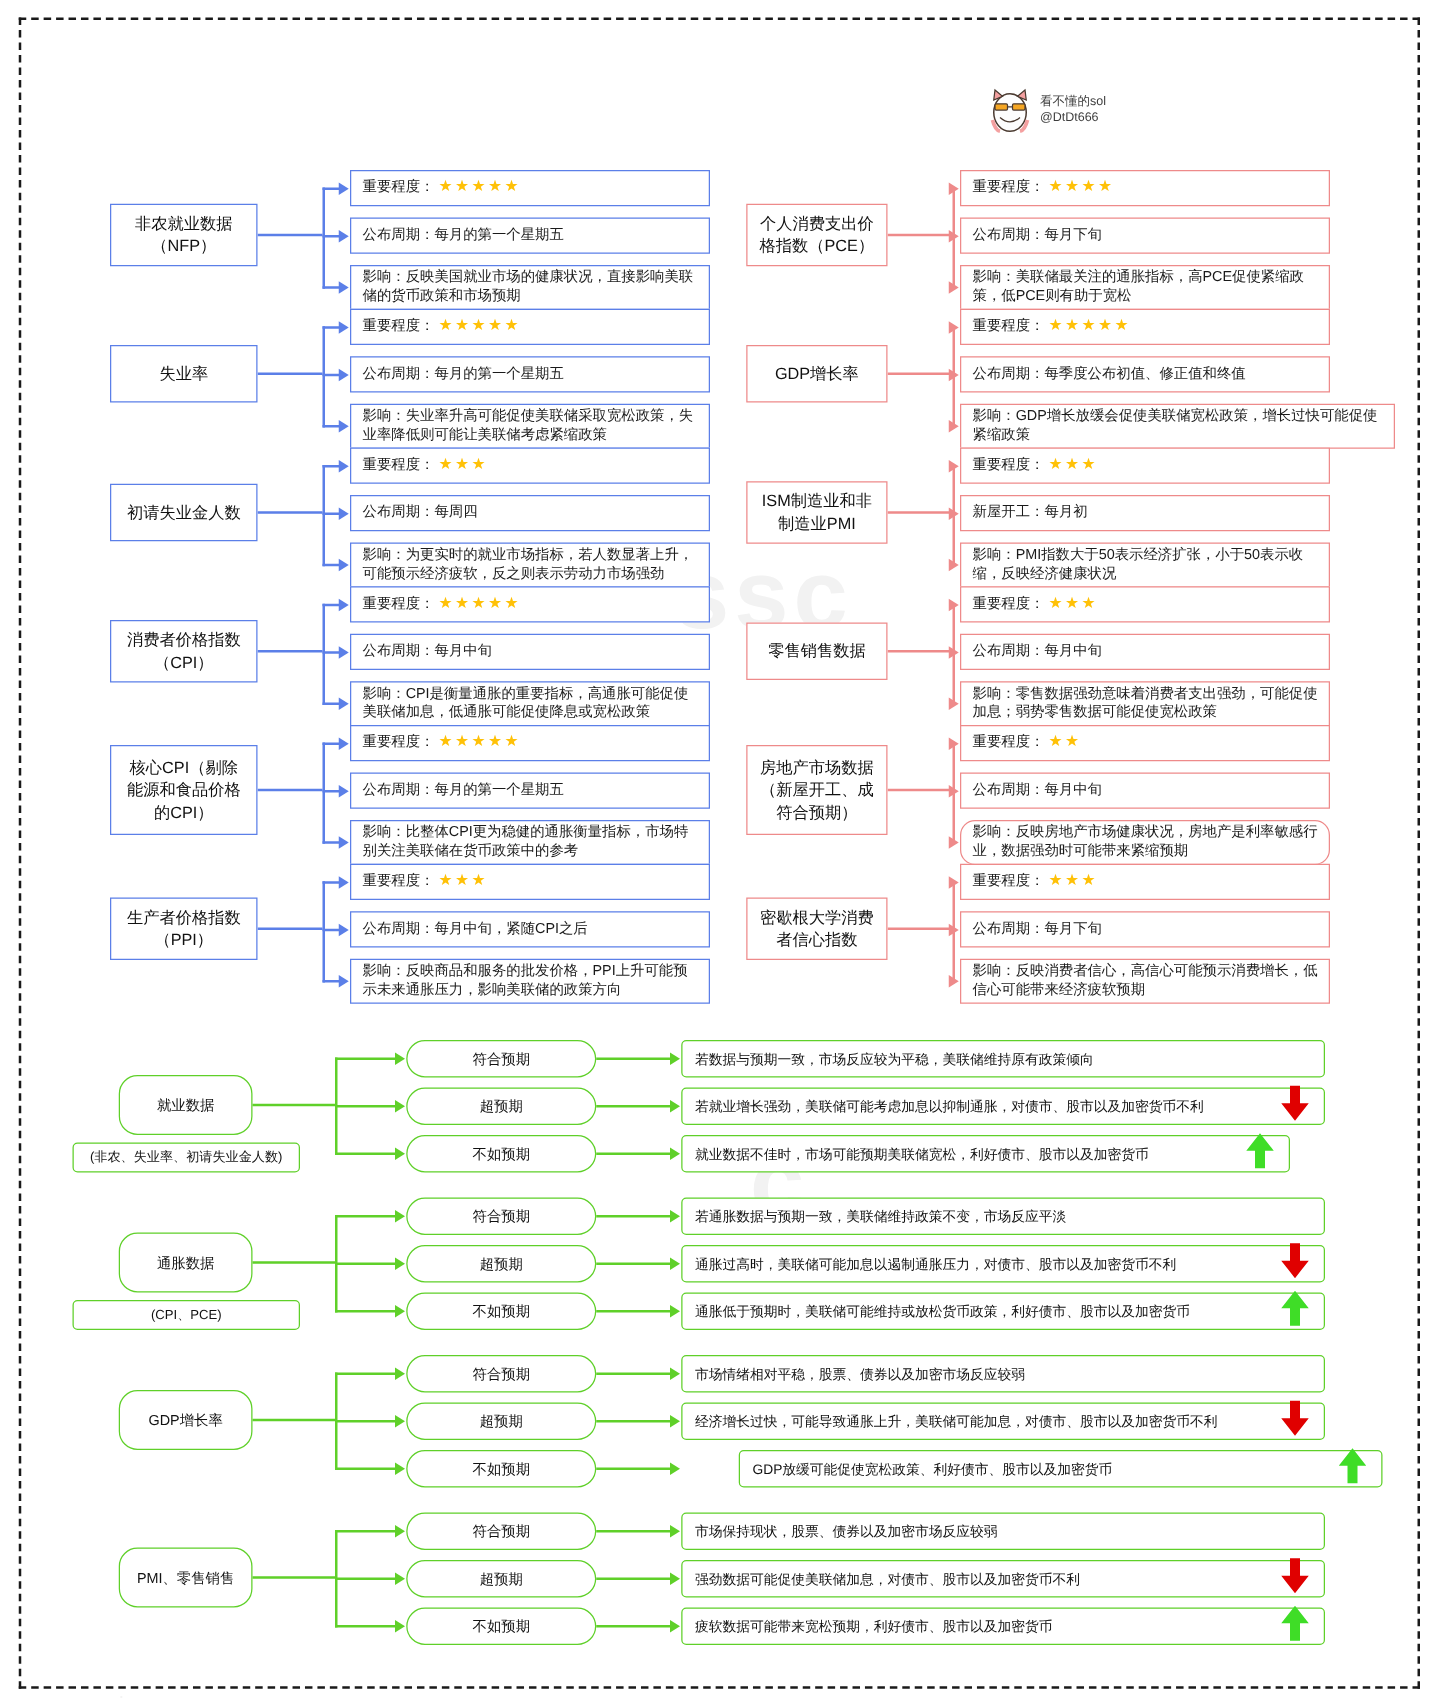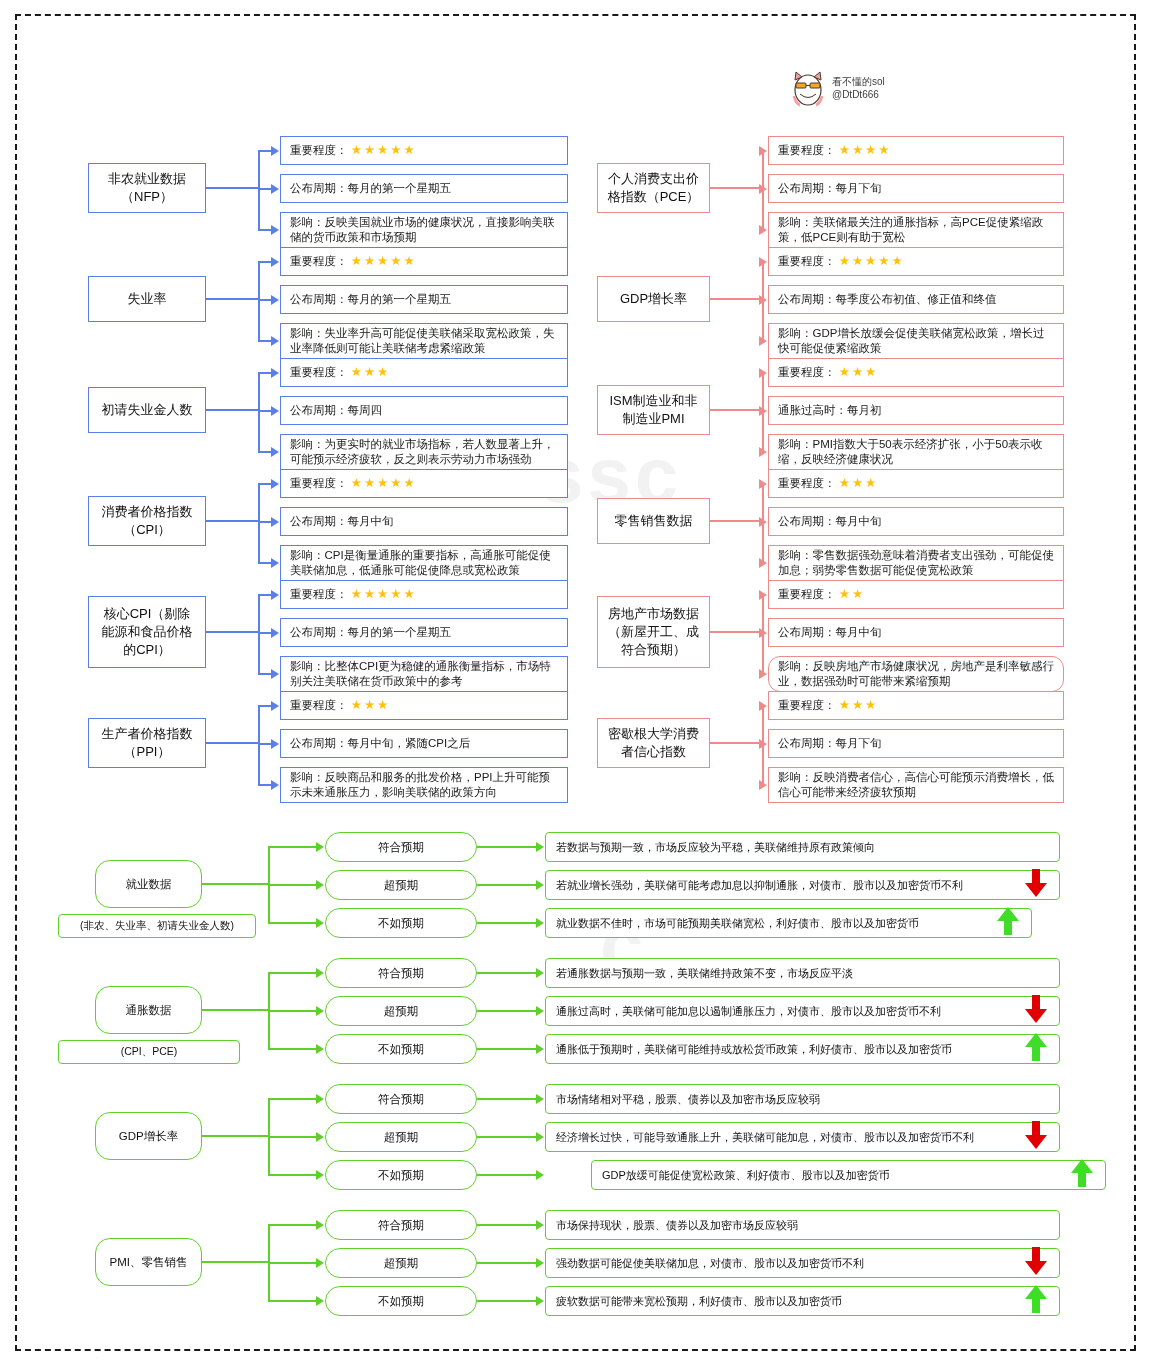--- a/index.html
+++ b/index.html
@@ -271,40 +271,40 @@
     <div class="box red detail" style="left:768px;top:247px;width:296px;height:29px;">
       <div class="box-txt"><span>重要程度：</span> <span class="stars" style="color:#FFC107;">★★★★★</span></div>
     </div>
     <div class="conn hline" style="left:762px;top:260.5px;width:-2px;background:#EE8A8A;"></div>
     <div class="arrow" style="left:759px;top:256.5px;border-width:5px 0 5px 8px;border-color:transparent transparent transparent #EE8A8A;"></div>
     <div class="box red detail" style="left:768px;top:285px;width:296px;height:29px;">
       <div class="box-txt"><span>公布周期：每季度公布初值、修正值和终值</span></div>
     </div>
     <div class="conn hline" style="left:762px;top:298.5px;width:-2px;background:#EE8A8A;"></div>
     <div class="arrow" style="left:759px;top:294.5px;border-width:5px 0 5px 8px;border-color:transparent transparent transparent #EE8A8A;"></div>
-    <div class="box red detail" style="left:768px;top:323px;width:296px;height:36px;">
+    <div class="box red detail" style="left:768px;top:323px;width:348px;height:36px;">
       <div class="box-txt"><span>影响：GDP增长放缓会促使美联储宽松政策，增长过快可能促使紧缩政策</span></div>
     </div>
     <div class="conn hline" style="left:762px;top:340px;width:-2px;background:#EE8A8A;"></div>
     <div class="arrow" style="left:759px;top:336px;border-width:5px 0 5px 8px;border-color:transparent transparent transparent #EE8A8A;"></div>
     <div class="conn vline" style="left:762px;top:260.5px;height:81.5px;background:#EE8A8A;"></div>
     <div class="box center red" style="left:597px;top:385px;width:113px;height:50px;padding:3px 4px;">
       <div class="label-txt">
         <div>ISM制造业和非</div>
         <div>制造业PMI</div>
       </div>
     </div>
     <div class="conn hline" style="left:710px;top:409px;width:52px;background:#EE8A8A;"></div>
     <div class="box red detail" style="left:768px;top:358px;width:296px;height:29px;">
       <div class="box-txt"><span>重要程度：</span> <span class="stars" style="color:#FFC107;">★★★</span></div>
     </div>
     <div class="conn hline" style="left:762px;top:371.5px;width:-2px;background:#EE8A8A;"></div>
     <div class="arrow" style="left:759px;top:367.5px;border-width:5px 0 5px 8px;border-color:transparent transparent transparent #EE8A8A;"></div>
     <div class="box red detail" style="left:768px;top:396px;width:296px;height:29px;">
-      <div class="box-txt"><span>通胀过高时：每月初</span></div>
+      <div class="box-txt"><span>新屋开工：每月初</span></div>
     </div>
     <div class="conn hline" style="left:762px;top:409.5px;width:-2px;background:#EE8A8A;"></div>
     <div class="arrow" style="left:759px;top:405.5px;border-width:5px 0 5px 8px;border-color:transparent transparent transparent #EE8A8A;"></div>
     <div class="box red detail" style="left:768px;top:434px;width:296px;height:36px;">
       <div class="box-txt"><span>影响：PMI指数大于50表示经济扩张，小于50表示收缩，反映经济健康状况</span></div>
     </div>
     <div class="conn hline" style="left:762px;top:451px;width:-2px;background:#EE8A8A;"></div>
     <div class="arrow" style="left:759px;top:447px;border-width:5px 0 5px 8px;border-color:transparent transparent transparent #EE8A8A;"></div>
     <div class="conn vline" style="left:762px;top:371.5px;height:81.5px;background:#EE8A8A;"></div>
     <div class="box center red" style="left:597px;top:498px;width:113px;height:46px;padding:3px 4px;">
@@ -374,21 +374,21 @@
       <div class="box-txt"><span>影响：反映消费者信心，高信心可能预示消费增长，低信心可能带来经济疲软预期</span></div>
     </div>
     <div class="conn hline" style="left:762px;top:784px;width:-2px;background:#EE8A8A;"></div>
     <div class="arrow" style="left:759px;top:780px;border-width:5px 0 5px 8px;border-color:transparent transparent transparent #EE8A8A;"></div>
     <div class="conn vline" style="left:762px;top:704.5px;height:81.5px;background:#EE8A8A;"></div>
   </div>
 <div id="green-sec">
     <div class="gmid" style="left:95px;top:860px;width:107px;height:48px;">
       <span>就业数据</span>
     </div>
-    <div class="gtag" style="left:58px;top:914px;width:198px;height:24px;">
+    <div class="gtag" style="left:58px;top:914px;width:182px;height:24px;">
       <span>(非农、失业率、初请失业金人数)</span>
     </div>
     <div class="conn hline" style="left:202px;top:883px;width:66px;background:#5FD029;"></div>
     <div class="conn hline" style="left:268px;top:846px;width:49px;background:#5FD029;"></div>
     <div class="arrow" style="left:316px;top:842px;border-width:5px 0 5px 8px;border-color:transparent transparent transparent #5FD029;"></div>
     <div class="gmid" style="left:325px;top:832px;width:152px;height:30px;">
       <span>符合预期</span>
     </div>
     <div class="conn hline" style="left:477px;top:846px;width:60px;background:#5FD029;"></div>
     <div class="arrow" style="left:536px;top:842px;border-width:5px 0 5px 8px;border-color:transparent transparent transparent #5FD029;"></div>

